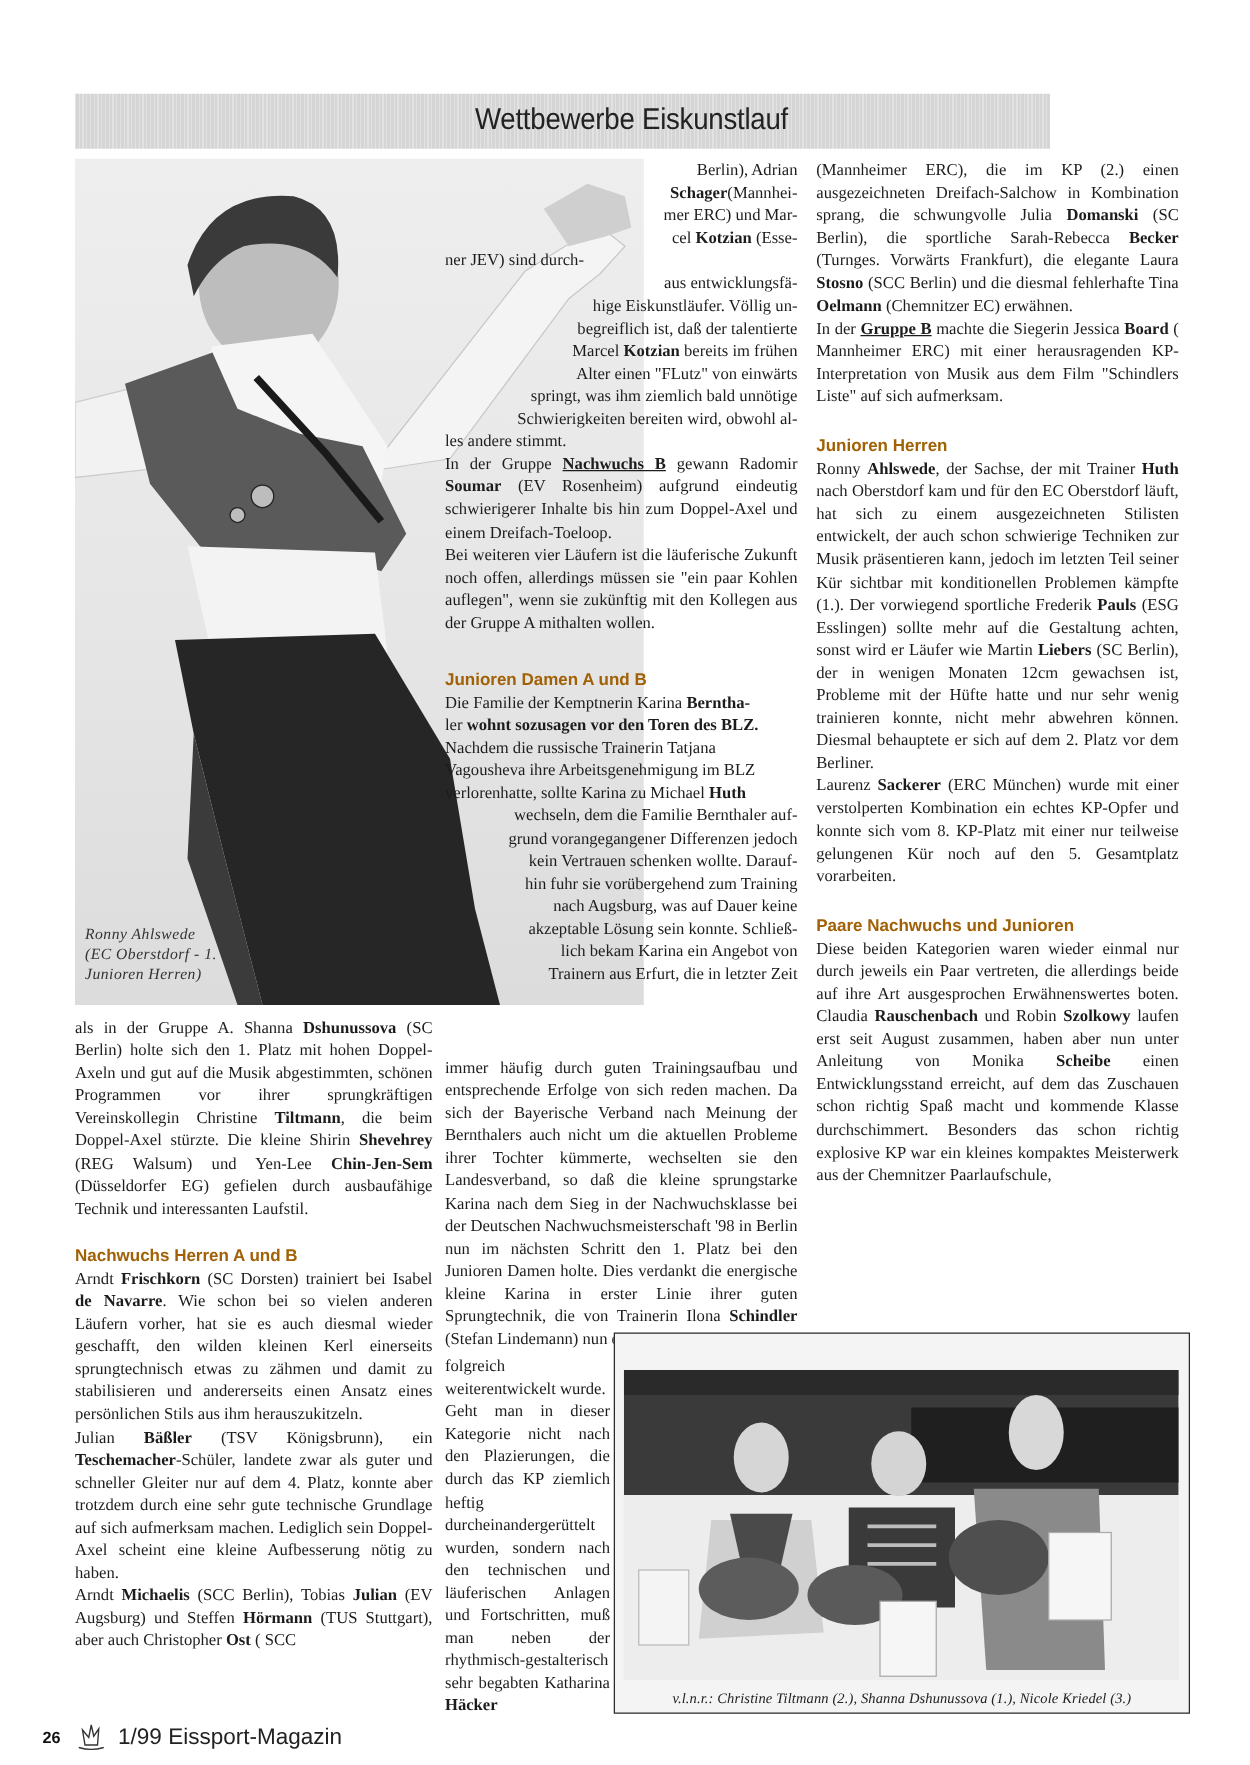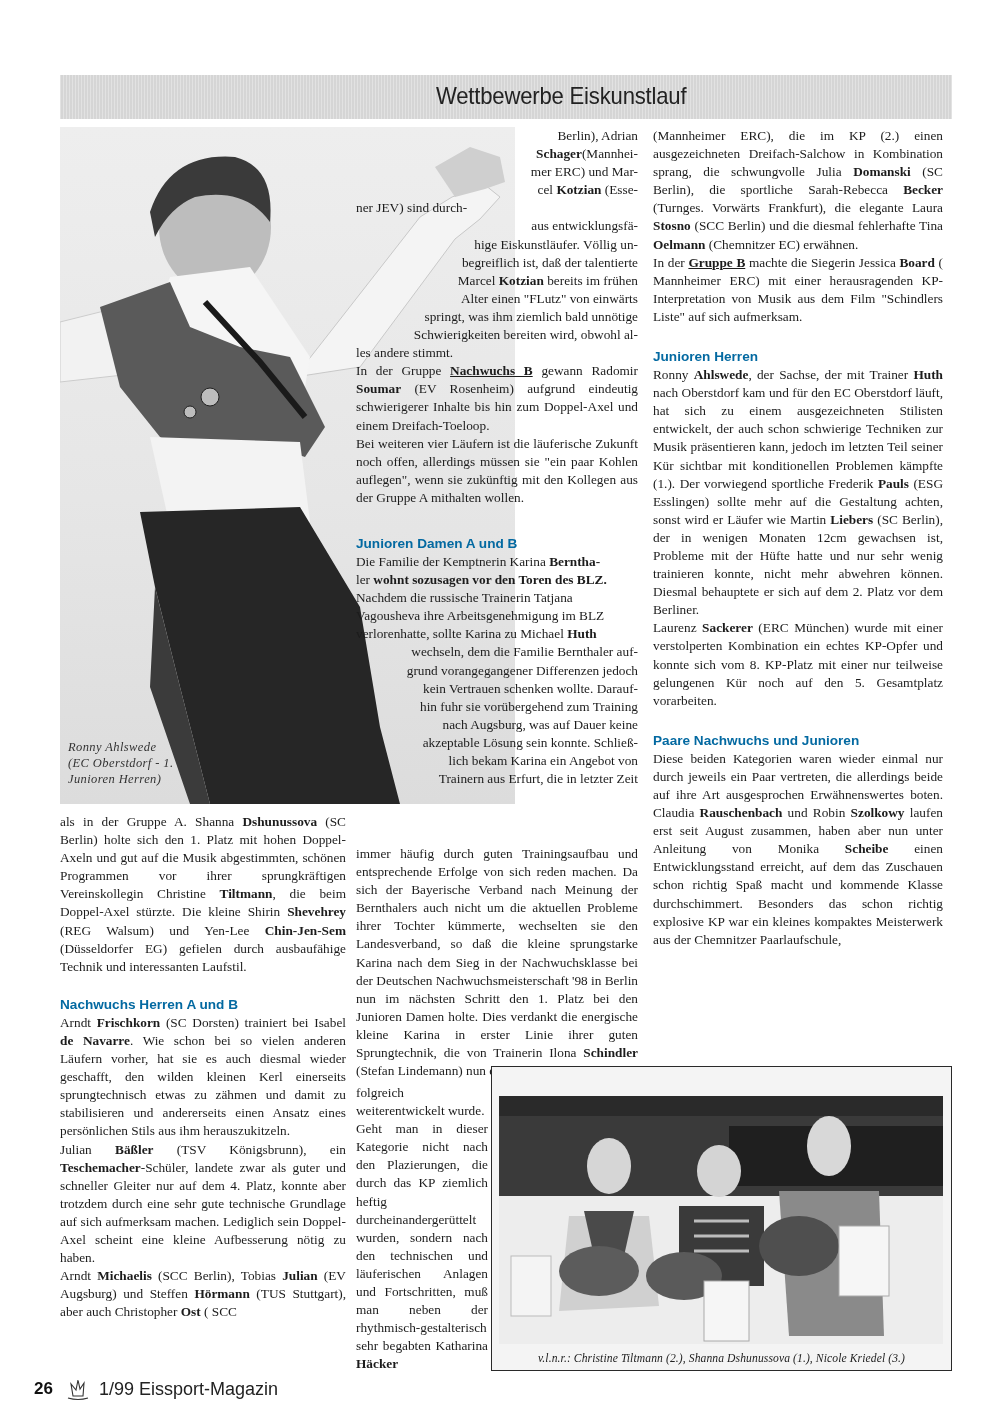--- a/index.html
+++ b/index.html
@@ -2,21 +2,21 @@
 <html><head>
 <meta charset="utf-8">
 <style>
   html, body { margin: 0; padding: 0; background: #ffffff; }
   body { width: 1000px; height: 1412px; position: relative; overflow: hidden; color: #1e1e1e; }
   .serif { font-family: "Liberation Serif", "DejaVu Serif", serif; }
   .sans { font-family: "Liberation Sans", "DejaVu Sans", sans-serif; }
 
   
   .header-band {
-    position: absolute; left: 60px; top: 75px; width: 892px; height: 44px;
+    position: absolute; left: 60px; top: 75px; width: 780px; height: 44px;
     background: #dcdcdc;
     background-image: repeating-linear-gradient(90deg, rgba(255,255,255,0.18) 0 1px, rgba(0,0,0,0.03) 1px 3px);
   }
   .header-title {
     position: absolute; left: 0; right: 0; top: 7px; text-align: center;
     font-size: 24px; font-weight: normal; color: #222; letter-spacing: -0.2px;
     transform: scaleX(0.92); transform-origin: center;
     padding-left: 120px;
   }
 
@@ -32,21 +32,21 @@
     line-height: 16px; color: #333; letter-spacing: 0.4px;
   }
 
   
   .col { position: absolute; font-size: 13.3px; line-height: 18.1px; text-align: justify; color: #1c1c1c; }
   .col p { margin: 0; }
   .col b { font-weight: bold; }
   .col u.grp { font-weight: bold; text-decoration: underline; }
   .col h3 {
     margin: 28px 0 0 0; font-family: "Liberation Sans", "DejaVu Sans", sans-serif;
-    font-size: 13.6px; font-weight: bold; line-height: 18px; color: #0369a1;
+    font-size: 13.6px; font-weight: bold; line-height: 18px; color: #a16207;
   }
 
   .col-mid-top { left: 356px; top: 127px; width: 282px; }
   .col-right { left: 653px; top: 127px; width: 290px; }
   .col-left-bottom { left: 60px; top: 813px; width: 286px; }
   .col-mid-bottom { left: 356px; top: 813px; width: 282px; }
   .col-mid-narrow { left: 356px; top: 1084px; width: 132px; }
 
   
   .podium-box {
@@ -60,21 +60,21 @@
   .podium-photo {
     position: absolute; left: 7px; top: 29px; width: 444px; height: 248px; background: #ececec; overflow: hidden;
   }
   .podium-caption {
     position: absolute; left: 0; right: 0; bottom: 5px; text-align: center;
     font-style: italic; font-size: 11.6px; color: #222; letter-spacing: 0.1px;
   }
 
   
   .footer { position: absolute; left: 34px; top: 1376px; height: 26px; display: flex; align-items: center; }
-  .page-number { font-size: 17px; font-weight: bold; color: #111; margin-right: 12px; }
+  .page-number { font-size: 13px; font-weight: bold; color: #111; margin-right: 12px; }
   .footer-logo { width: 26px; height: 26px; margin-right: 8px; }
   .footer-issue { font-size: 18px; color: #222; }
 </style>
 </head>
 <body>
 
 <div class="header-band">
   <div class="header-title sans">Wettbewerbe Eiskunstlauf</div>
 </div>
 

